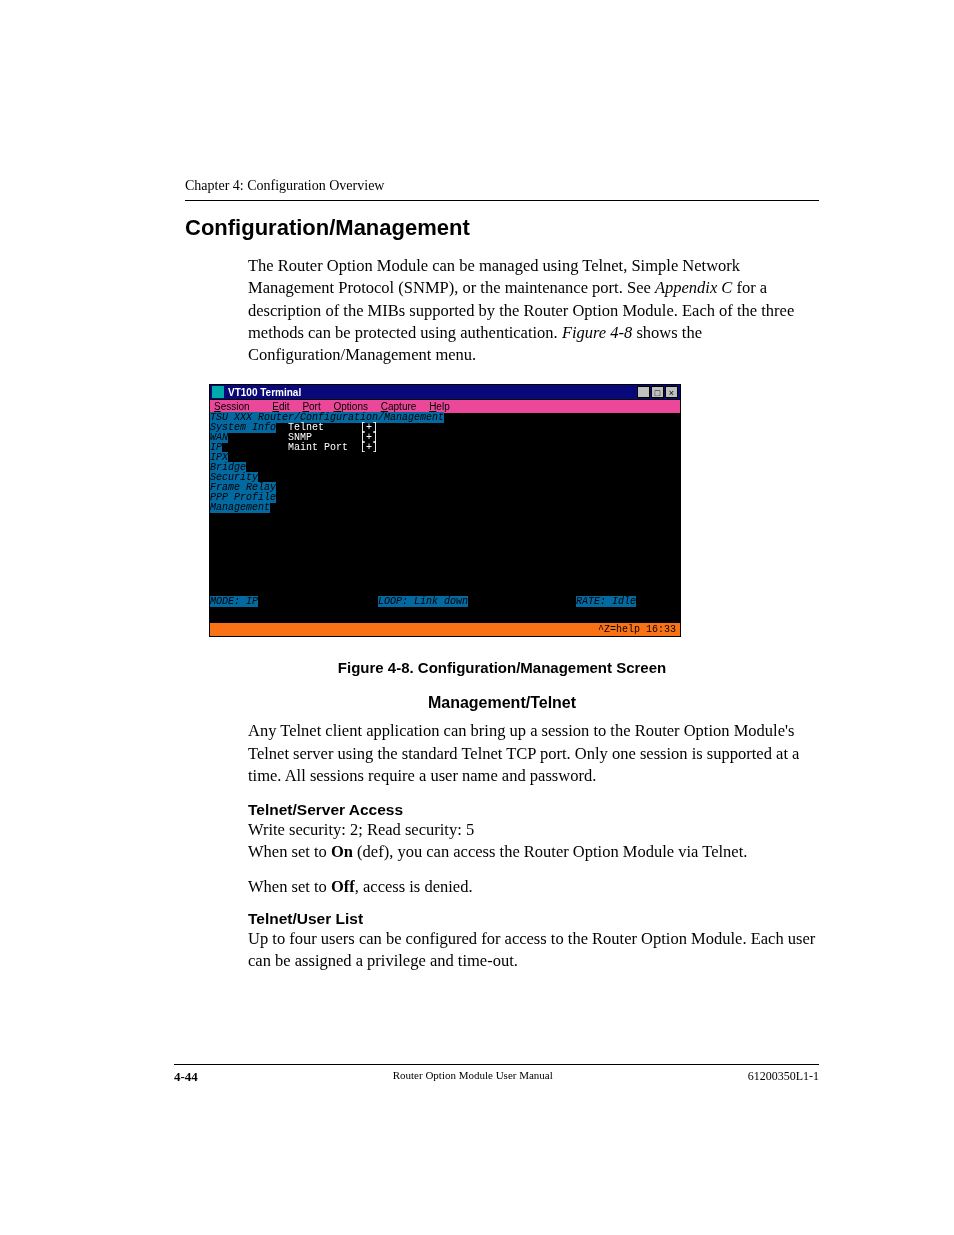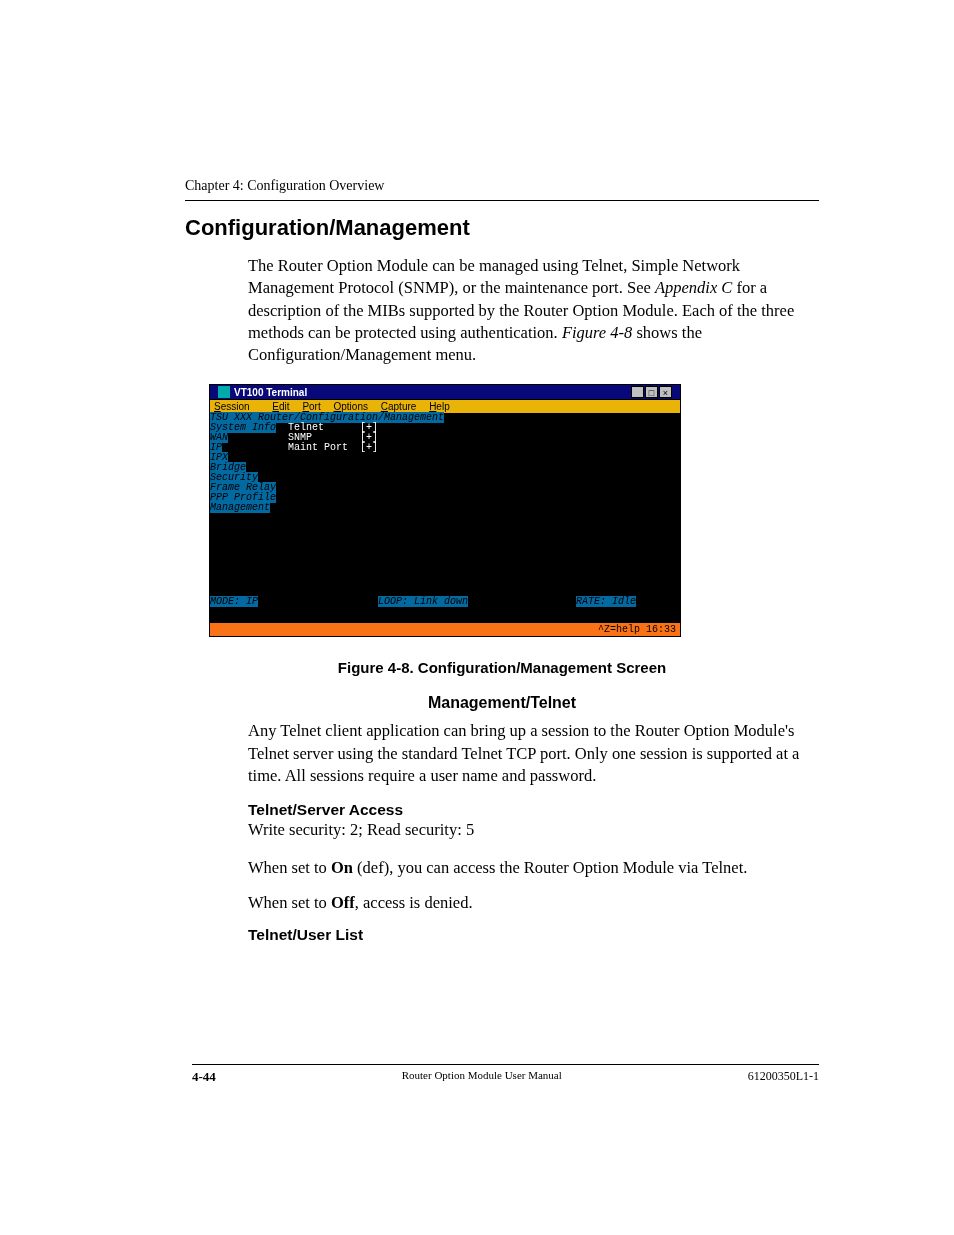--- a/index.html
+++ b/index.html
@@ -43,42 +43,42 @@
     width: 472px;
     font-family: "Verdana", Arial, sans-serif;
     font-size: 10px;
   }
   .t-titlebar {
     background: #08087a;
     color: #fff;
     display: flex;
     align-items: center;
     justify-content: space-between;
-    padding: 1px 8px;
+    padding: 1px 2px;
     border: 1px solid #000;
   }
   .t-titlebar-left {
     display: flex;
     align-items: center;
     gap: 4px;
     font-weight: bold;
   }
   .t-icon {
     width: 12px; height: 12px; background: #0aa; display: inline-block;
   }
   .t-btns {
     display: flex; gap: 1px;
   }
   .t-btn {
     width: 13px; height: 12px; background: #c0c0c0; color:#000; font-size:9px;
     text-align:center; line-height:12px; border:1px solid #000; box-sizing:border-box;
     font-family: Arial, sans-serif;
   }
   .t-menubar {
-    background: #eab308;
+    background: #ec4899;
     color: #000;
     padding: 1px 4px;
     border-left:1px solid #000; border-right:1px solid #000;
     font-size: 10px;
   }
   .t-menubar span { margin-right: 10px; }
   .t-menubar u { text-decoration: underline; }
   .t-body {
     background: #000;
     color: #fff;
@@ -117,21 +117,21 @@
     font-size: 15.5px;
     margin: 10px 0 0 63px;
   }
   .para-tight {
     font-size: 16.5px;
     line-height: 1.35;
     margin: 0 0 12px 63px;
   }
   .footer {
     position: absolute;
-    left: 192px;
+    left: 174px;
     right: 135px;
     bottom: 150px;
     border-top: 1px solid #000;
     padding-top: 4px;
     display: flex;
     justify-content: space-between;
     font-size: 12px;
   }
   .footer .pn { font-weight: bold; font-size: 13px;}
   .footer .mid { font-size: 11px; }
@@ -186,29 +186,30 @@
       <div class="t-statusbar">^Z=help 16:33</div>
     </div>
   </div>
 
   <div class="fig-caption">Figure 4-8.  Configuration/Management Screen</div>
 
   <div class="h2">Management/Telnet</div>
   <p class="para">Any Telnet client application can bring up a session to the Router Option Module's Telnet server using the standard Telnet TCP port. Only one session is supported at a time.  All sessions require a user name and password.</p>
 
   <div class="h3">Telnet/Server Access</div>
-  <div class="para-tight" style="margin-bottom:16px">Write security: 2; Read security: 5</div>
+  <div class="para-tight" style="margin-bottom:0">Write security: 2; Read security: 5</div>
   <div class="para-tight">
     <span>When set to </span><b class="sans">On</b><span> (def), you can access the Router Option Module via Telnet.</span>
   </div>
   <div class="para-tight">
     <span>When set to </span><b class="sans">Off</b><span>, access is denied.</span>
   </div>
 
   <div class="h3">Telnet/User List</div>
+  <div class="para-tight">Up to four users can be configured for access to the Router Option Module.  Each user can be assigned a privilege and time-out.</div>
 
   <div class="footer">
     <span class="pn">4-44</span>
     <span class="mid">Router Option Module User Manual</span>
     <span>61200350L1-1</span>
   </div>
 
 </div>
 
 </body></html>

